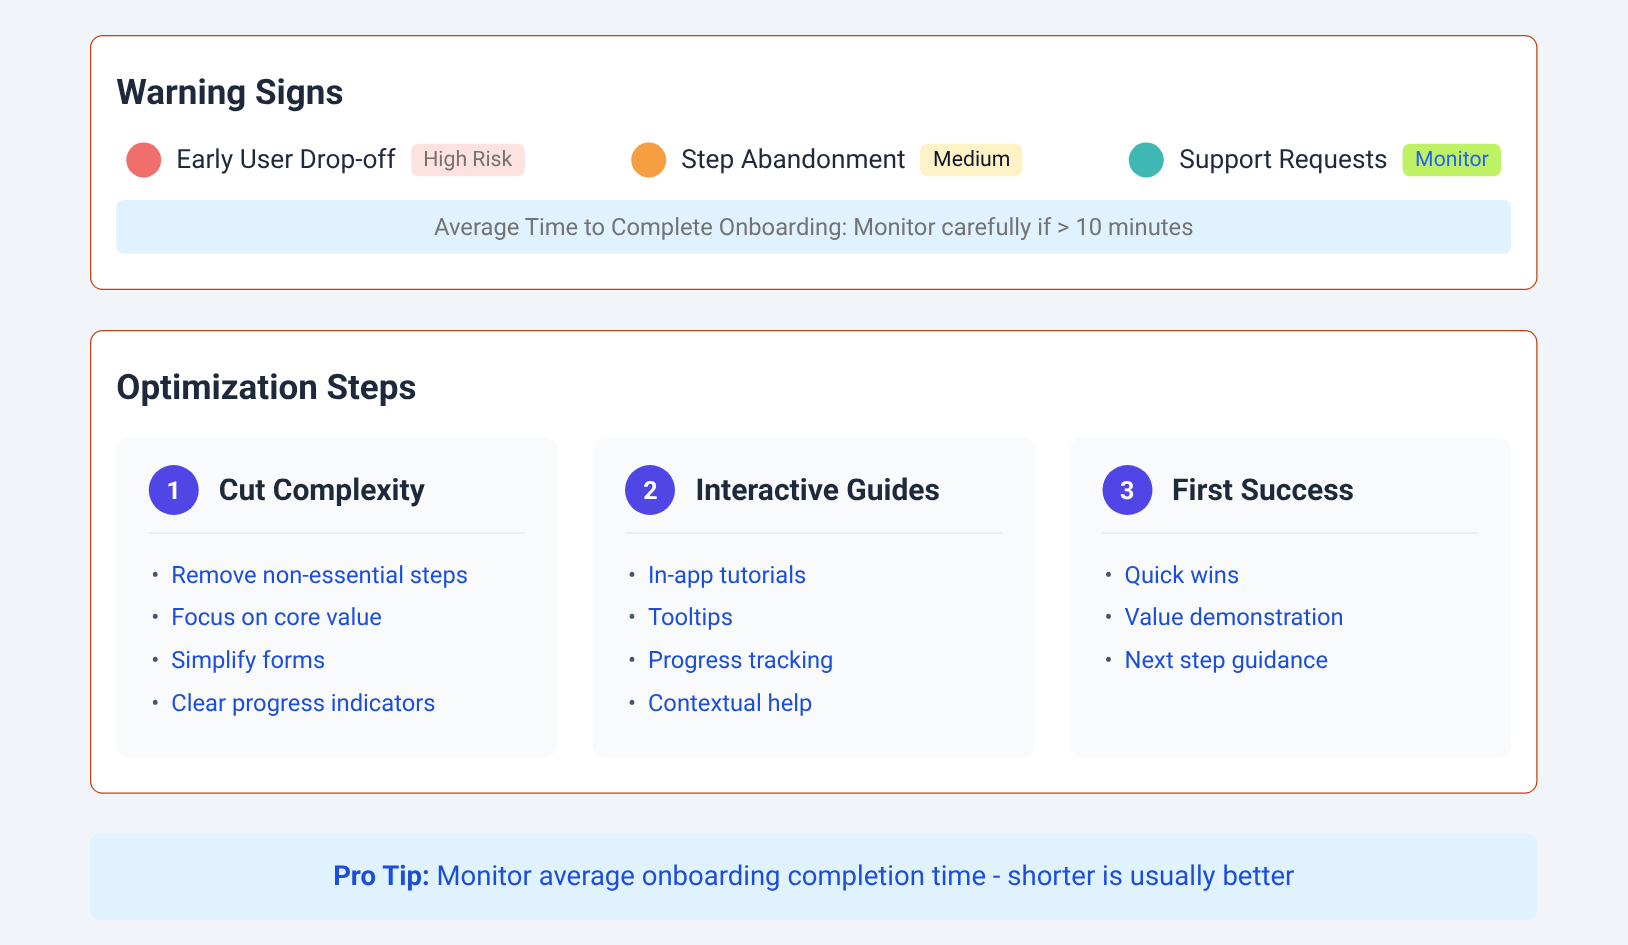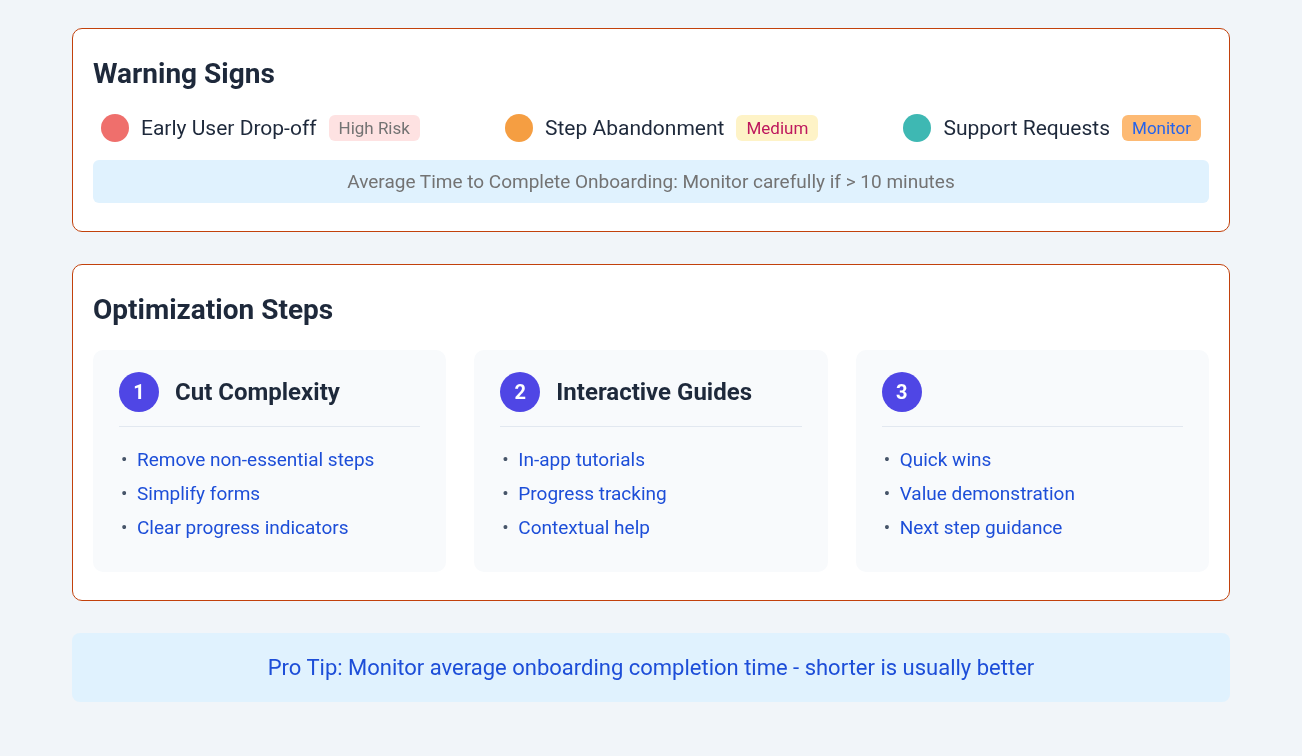--- a/index.html
+++ b/index.html
@@ -58,24 +58,24 @@
       padding: 3px 10px;
       border-radius: 6px;
       font-weight: 400;
     }
     .badge-high {
       background-color: #fee2e2;
       color: #737373;
     }
     .badge-medium {
       background-color: #fef3c7;
-      color: #be185d;
+      color: #0f172a;
     }
     .badge-monitor {
-      background-color: #fdba74;
+      background-color: #bef264;
       color: #2563eb;
     }
     .info-banner {
       background-color: #e0f2fe;
       color: #737373;
       text-align: center;
       padding: 10px 16px;
       border-radius: 6px;
       font-size: 19px;
     }
@@ -135,21 +135,21 @@
       background-color: #e0f2fe;
       padding: 22px 16px;
       border-radius: 8px;
       text-align: center;
     }
     .pro-tip-text {
       color: #1d4ed8;
       font-size: 22px;
     }
     .pro-tip-label {
-      font-weight: 400;
+      font-weight: 700;
     }
   </style>
 </head>
 <body>
 
 <div class="card">
   <h2 class="card-title">Warning Signs</h2>
   <div class="warning-signs-row">
 
     <div class="warning-item">
@@ -178,40 +178,43 @@
   <h2 class="card-title">Optimization Steps</h2>
   <div class="steps-row">
 
     <div class="step-card">
       <div class="step-header">
         <div class="step-number">1</div>
         <div class="step-title">Cut Complexity</div>
       </div>
       <ul class="step-list">
         <li>Remove non-essential steps</li>
+        <li>Focus on core value</li>
         <li>Simplify forms</li>
         <li>Clear progress indicators</li>
       </ul>
     </div>
 
     <div class="step-card">
       <div class="step-header">
         <div class="step-number">2</div>
         <div class="step-title">Interactive Guides</div>
       </div>
       <ul class="step-list">
         <li>In-app tutorials</li>
+        <li>Tooltips</li>
         <li>Progress tracking</li>
         <li>Contextual help</li>
       </ul>
     </div>
 
     <div class="step-card">
       <div class="step-header">
         <div class="step-number">3</div>
+        <div class="step-title">First Success</div>
       </div>
       <ul class="step-list">
         <li>Quick wins</li>
         <li>Value demonstration</li>
         <li>Next step guidance</li>
       </ul>
     </div>
 
   </div>
 </div>

